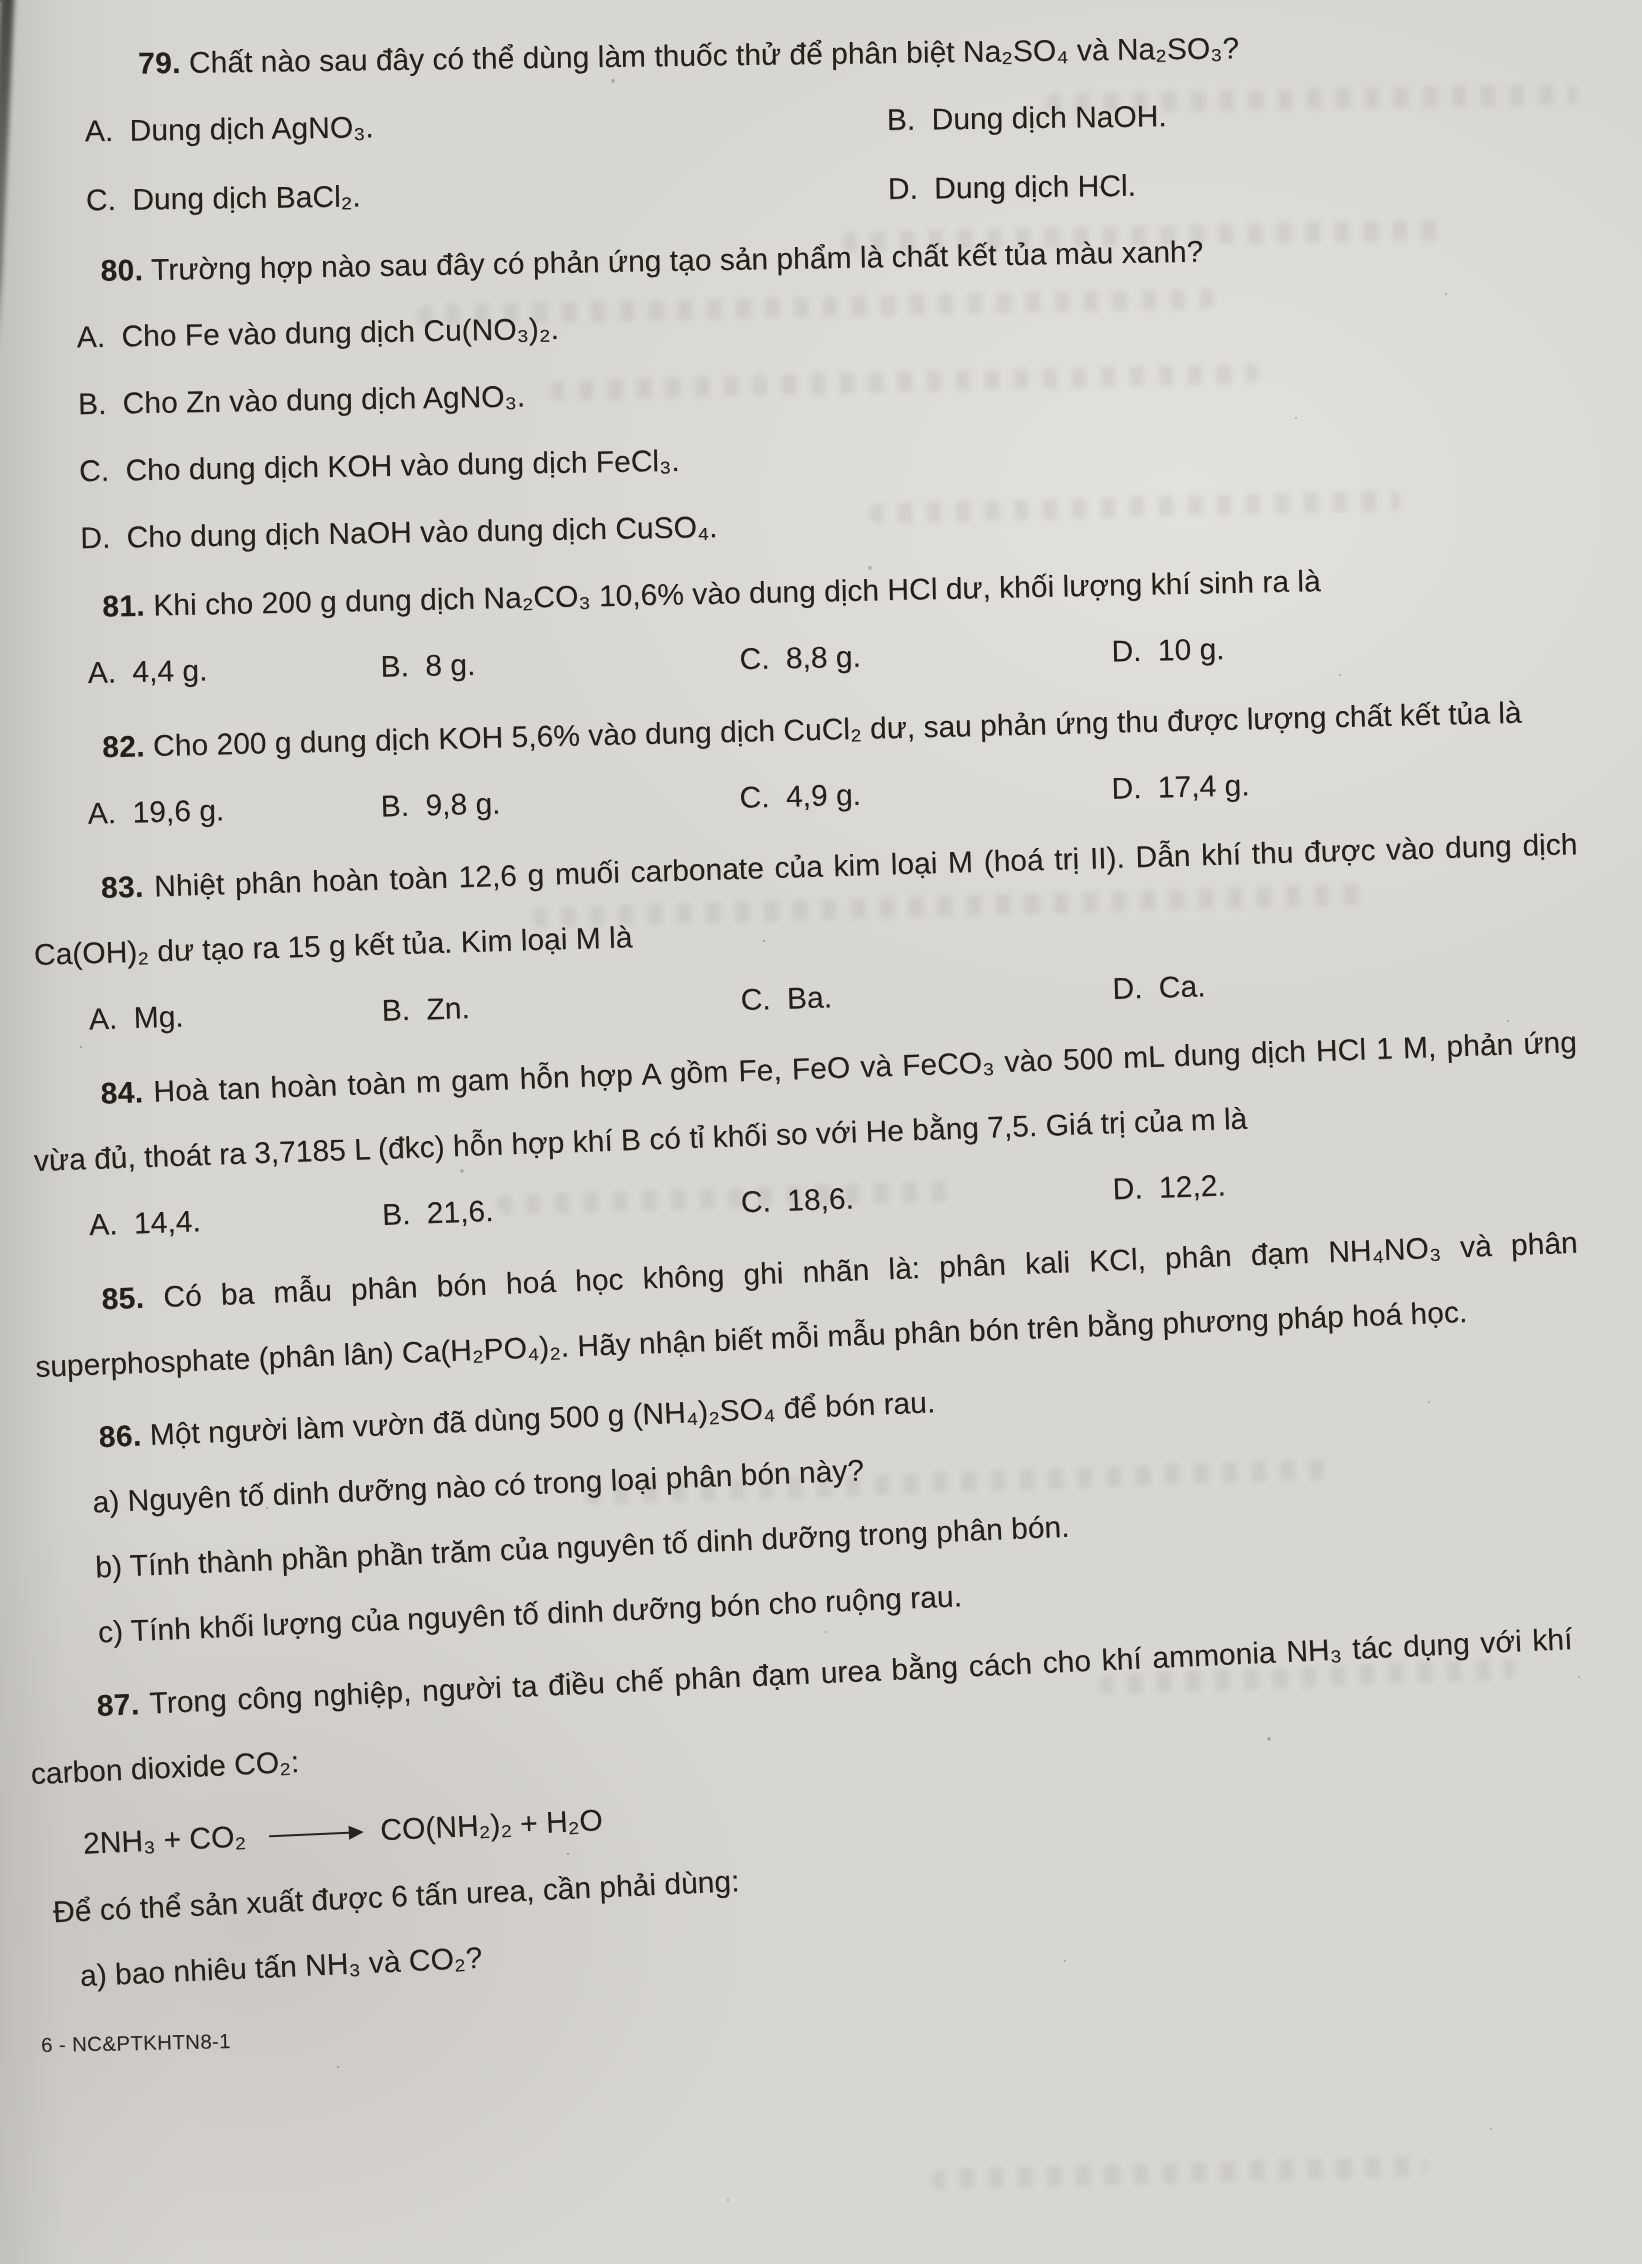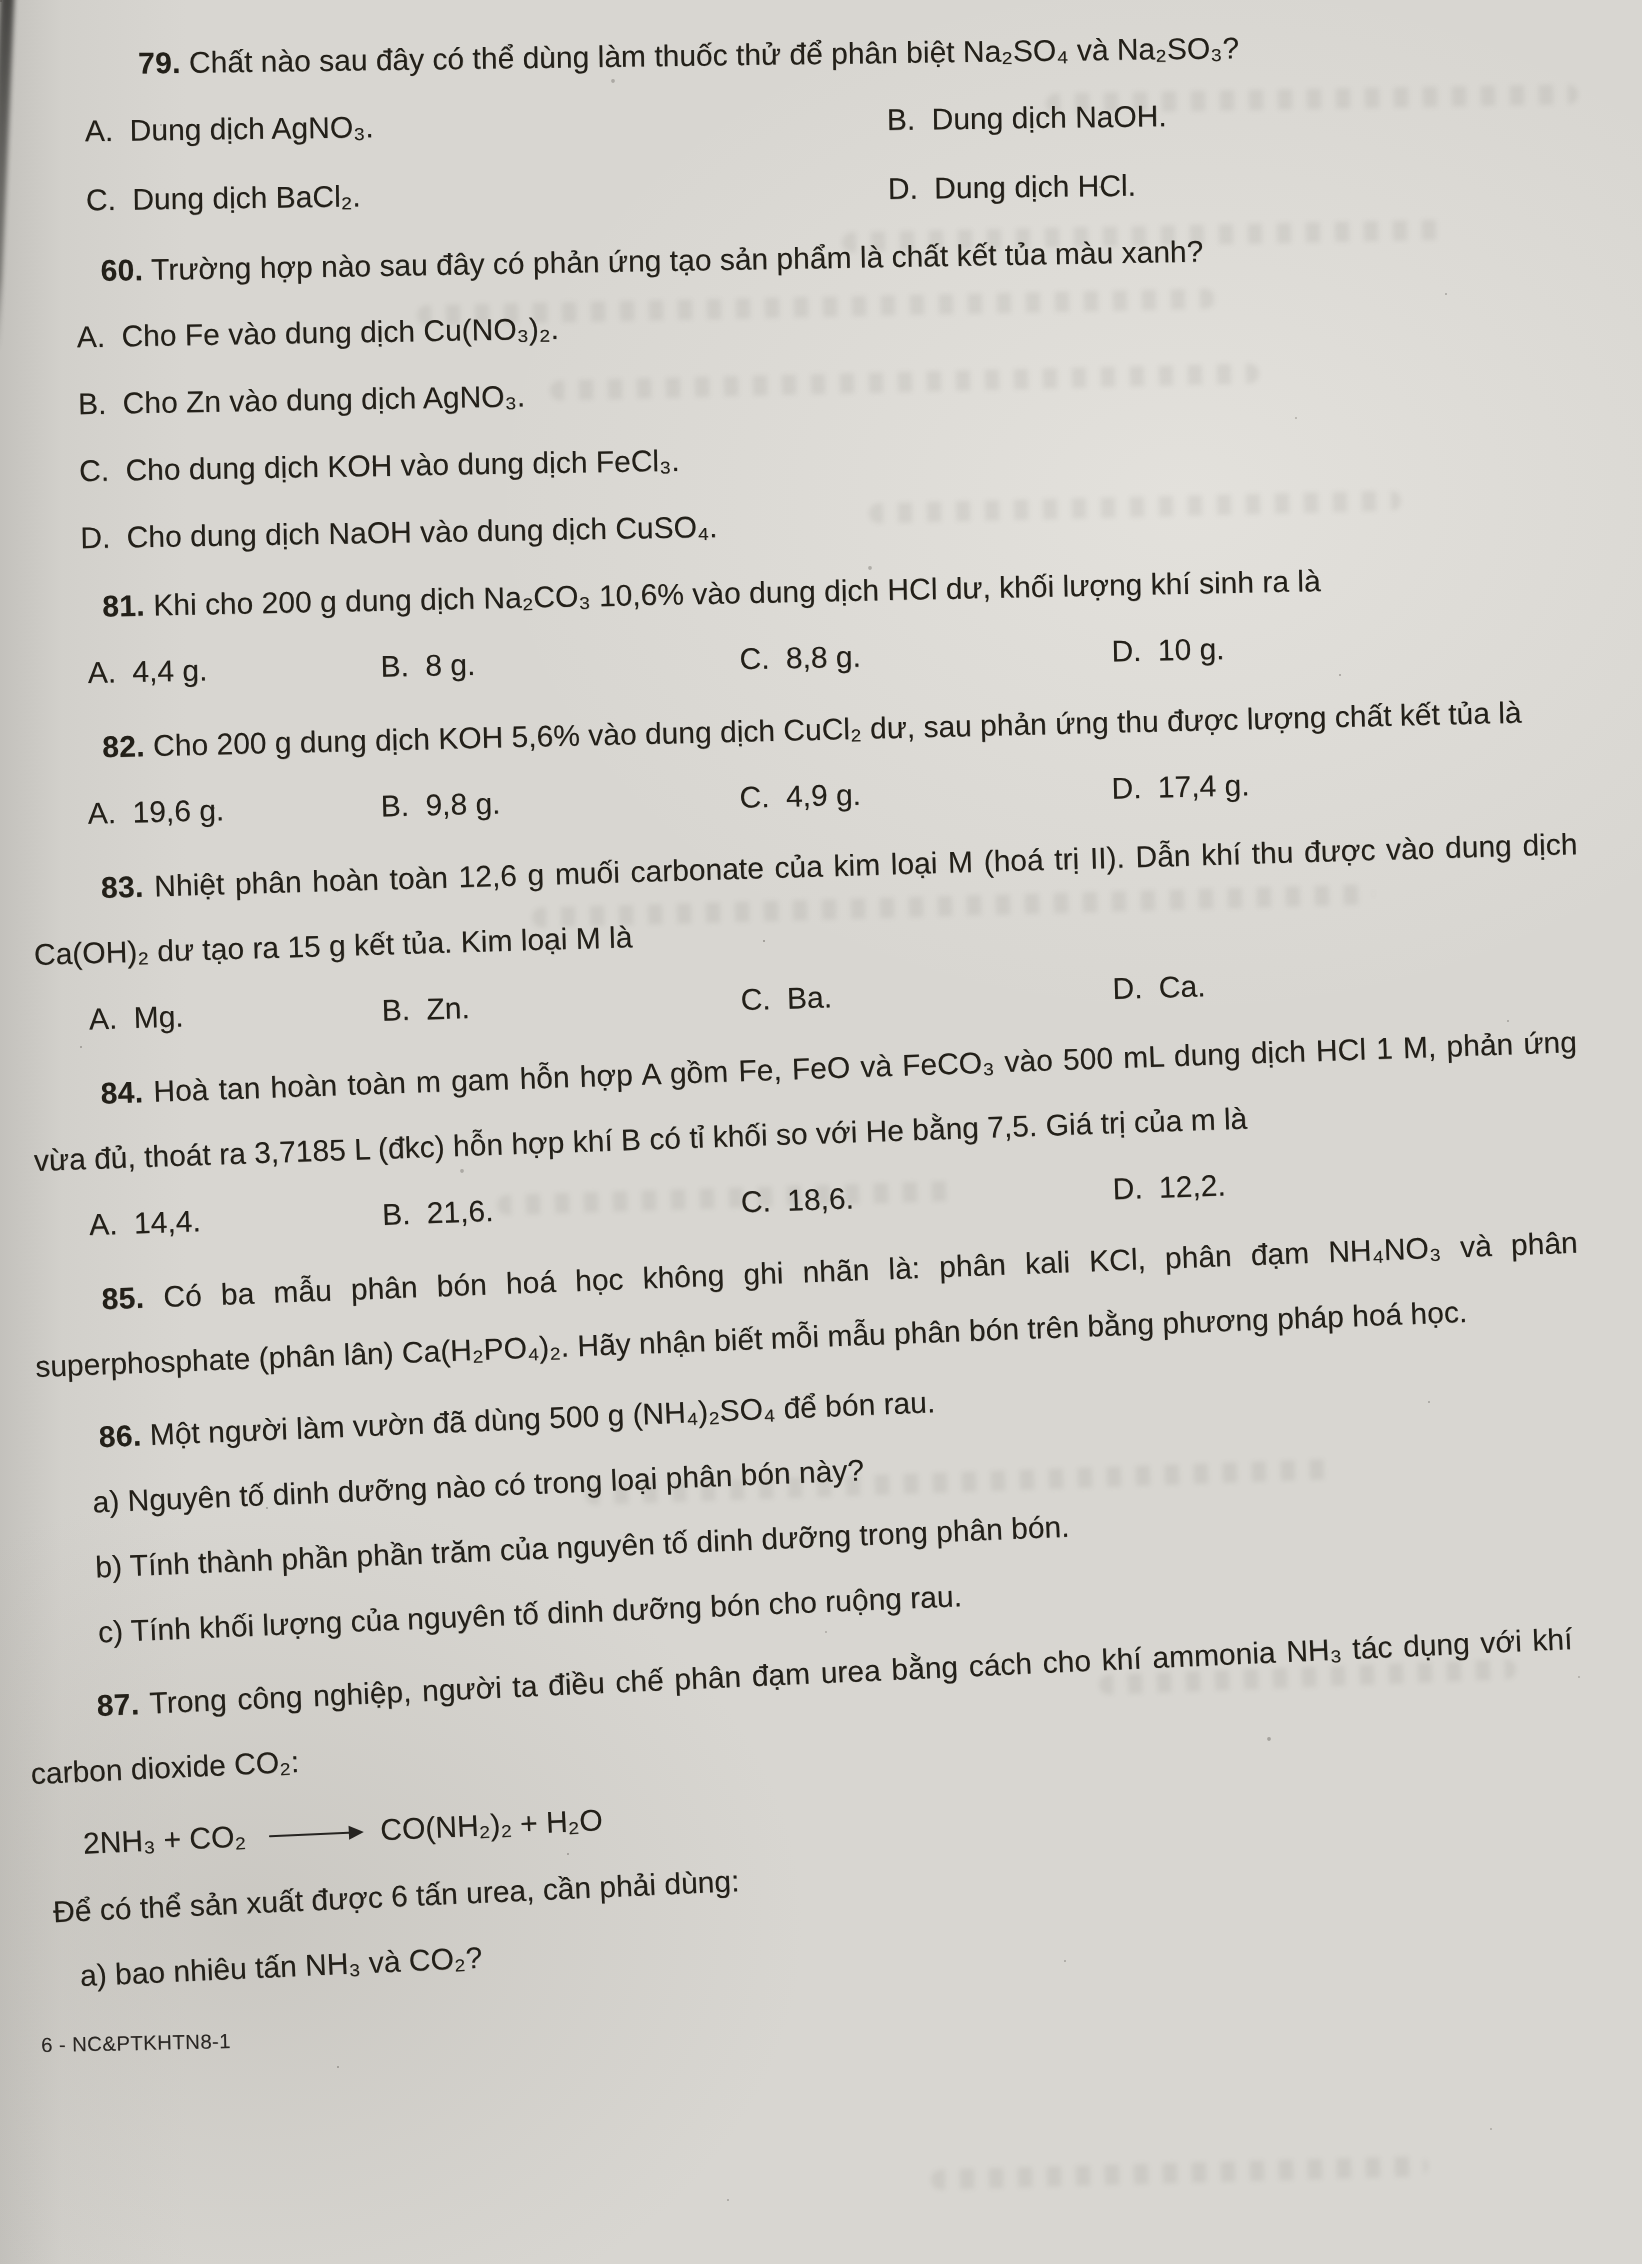--- a/index.html
+++ b/index.html
@@ -106,21 +106,21 @@
         <div class="opt"><span class="optlabel">B.</span>
           <span>Dung dịch NaOH.</span></div>
         <div class="opt"><span class="optlabel">C.</span>
           <span>Dung dịch BaCl₂.</span></div>
         <div class="opt"><span class="optlabel">D.</span>
           <span>Dung dịch HCl.</span></div>
       </div>
     </section>
 
     <section class="q" style="transform:rotate(-1deg);">
-      <p class="qline"><b class="qnum">60.</b>
+      <p class="qline"><b class="qnum">80.</b>
         <span>Trường hợp nào sau đây có phản ứng tạo sản phẩm là chất kết tủa màu xanh?</span></p>
       <div class="optstack">
         <div class="opt"><span class="optlabel">A.</span>
           <span>Cho Fe vào dung dịch Cu(NO₃)₂.</span></div>
         <div class="opt"><span class="optlabel">B.</span>
           <span>Cho Zn vào dung dịch AgNO₃.</span></div>
         <div class="opt"><span class="optlabel">C.</span>
           <span>Cho dung dịch KOH vào dung dịch FeCl₃.</span></div>
         <div class="opt"><span class="optlabel">D.</span>
           <span>Cho dung dịch NaOH vào dung dịch CuSO₄.</span></div>

